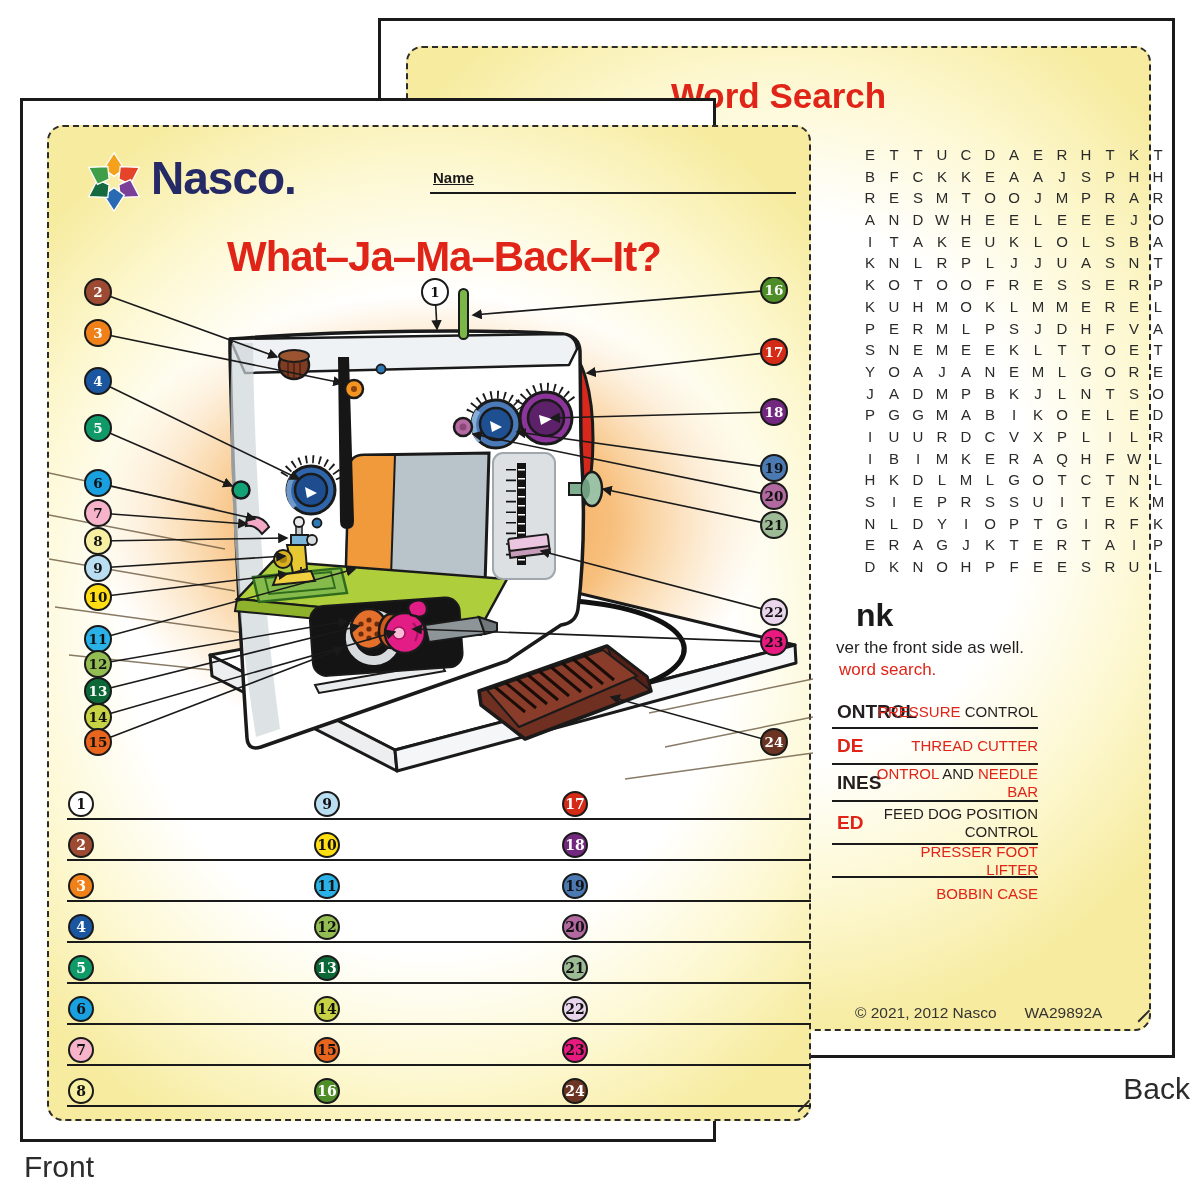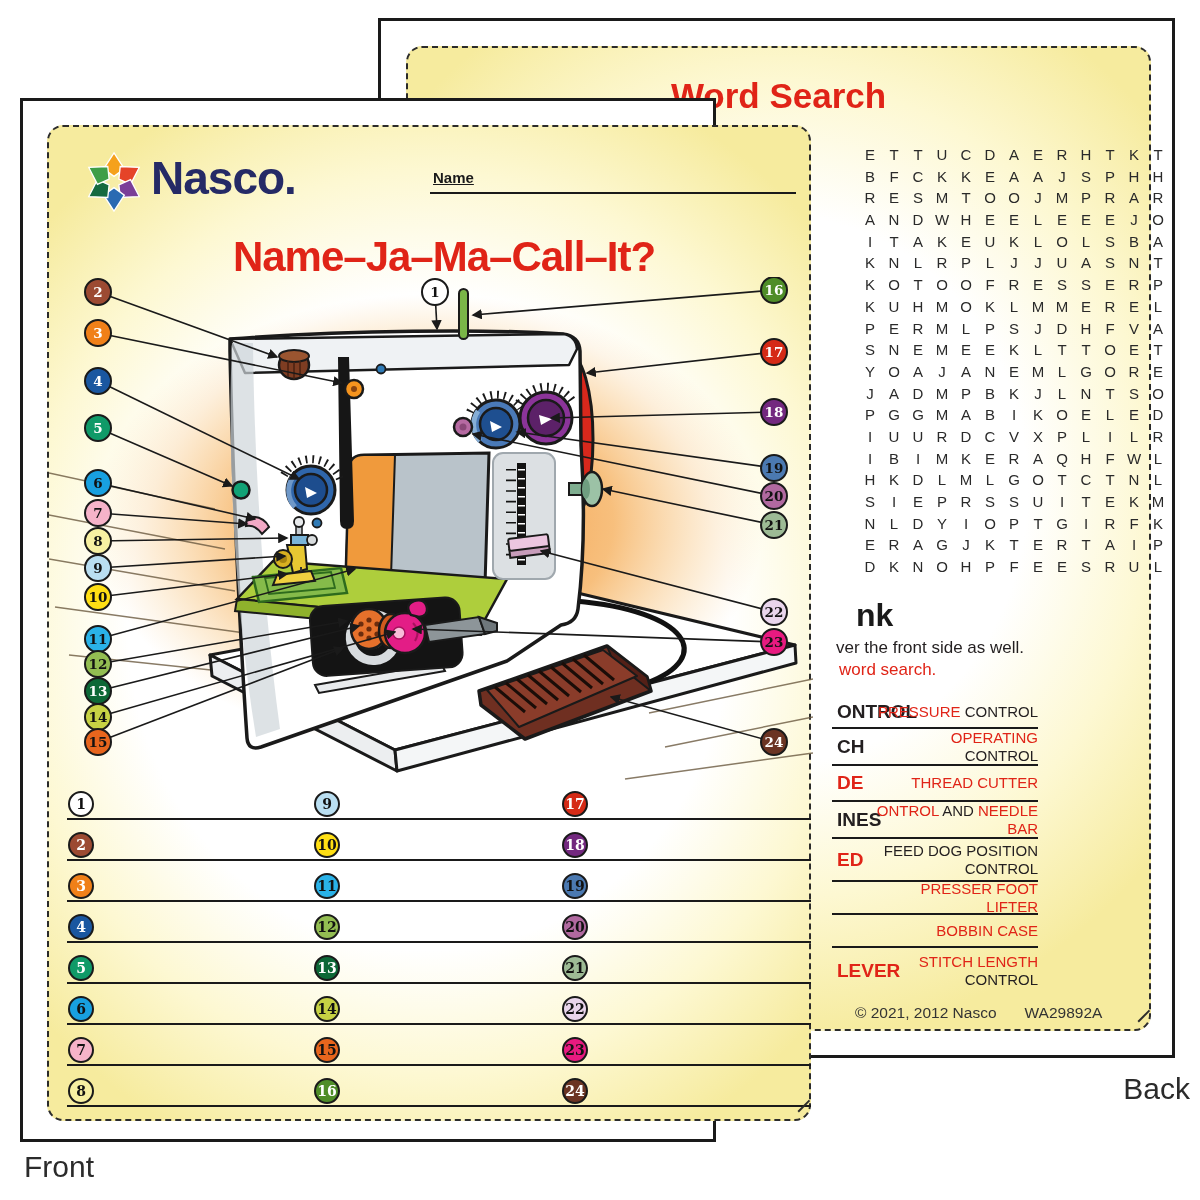--- a/index.html
+++ b/index.html
@@ -84,47 +84,39 @@
         <div class="ws-row"><span class="ws-cell">D</span><span class="ws-cell">K</span><span class="ws-cell">N</span><span class="ws-cell">O</span><span class="ws-cell">H</span><span class="ws-cell">P</span><span class="ws-cell">F</span><span class="ws-cell">E</span><span class="ws-cell">E</span><span class="ws-cell">S</span><span class="ws-cell">R</span><span class="ws-cell">U</span><span class="ws-cell">L</span></div>
       </div>
     <div id="wb-heading">nk</div>
     <div id="wb-intro1">ver the front side as well.</div>
     <div id="wb-intro2">word search.</div>
     <div id="wb-table">
         <div class="wb-row" style="height: 31px;">
           <span class="wb-left" style="color: rgb(35, 31, 32);">ONTROL</span>
           <span class="wb-right"><span class="red">PRESSURE </span><span class="blk">CONTROL</span></span>
         </div>
-        <div class="wb-row" style="height: 35px;">
-          <span class="wb-left" style="color: rgb(35, 31, 32);">CH</span>
-          <span class="wb-right"><span class="red">OPERATING </span><span class="blk">CONTROL</span></span>
-        </div>
         <div class="wb-row" style="height: 34px;">
           <span class="wb-left" style="color: rgb(224, 36, 23);">DE</span>
           <span class="wb-right"><span class="red">THREAD CUTTER</span></span>
         </div>
         <div class="wb-row" style="height: 35px;">
           <span class="wb-left" style="color: rgb(35, 31, 32);">INES</span>
           <span class="wb-right"><span class="red">ONTROL </span><span class="blk">AND </span><span class="red">NEEDLE BAR</span></span>
         </div>
         <div class="wb-row" style="height: 41px;">
           <span class="wb-left" style="color: rgb(224, 36, 23);">ED</span>
           <span class="wb-right"><span class="blk">FEED DOG POSITION CONTROL</span></span>
         </div>
         <div class="wb-row" style="height: 31px;">
           <span class="wb-left" style="color: rgb(35, 31, 32);"></span>
           <span class="wb-right"><span class="red">PRESSER FOOT LIFTER</span></span>
         </div>
         <div class="wb-row" style="height: 31px;">
           <span class="wb-left" style="color: rgb(35, 31, 32);"></span>
           <span class="wb-right"><span class="red">BOBBIN CASE</span></span>
-        </div>
-        <div class="wb-row" style="height: 45px;">
-          <span class="wb-left" style="color: rgb(224, 36, 23);">LEVER</span>
-          <span class="wb-right"><span class="red">STITCH LENGTH </span><span class="blk">CONTROL</span></span>
         </div>
       </div>
     <div id="copyright">
       <span>© 2021, 2012 Nasco</span><span>WA29892A</span>
     </div>
     <div class="corner-slash"></div>
   </div>
 </div>
 
 <div class="page" id="front-page">
@@ -148,21 +140,21 @@
             <path d="M0,-31 L11,-14 L0,-6 L-11,-14 Z" fill="#156a40"></path>
           </g>
         <g transform="rotate(300)">
             <path d="M0,-31 L11,-14 L0,-6 L-11,-14 Z" fill="#3f9e48"></path>
           </g>
       </g>
     </svg>
     <div id="brand-text">Nasco.</div>
     <div id="name-label">Name</div>
     <div id="name-line"></div>
-    <div id="title2">Name–Ja–Ma–Call–It?</div>
+    <div id="title2">What–Ja–Ma–Back–It?</div>
 
     <svg id="diagram" width="764" height="520" viewBox="0 0 764 520">
       <defs>
         <radialGradient id="glow">
           <stop offset="0%" stop-color="#ef8626" stop-opacity="0.95"></stop>
           <stop offset="55%" stop-color="#f4a445" stop-opacity="0.7"></stop>
           <stop offset="100%" stop-color="#f8c87a" stop-opacity="0"></stop>
         </radialGradient>
         <marker id="ah" viewBox="0 0 10 10" refX="8.5" refY="5" markerWidth="6.5" markerHeight="6.5" orient="auto-start-reverse">
           <path d="M0,0 L10,5 L0,10 Z" fill="#1a1a1a"></path>

